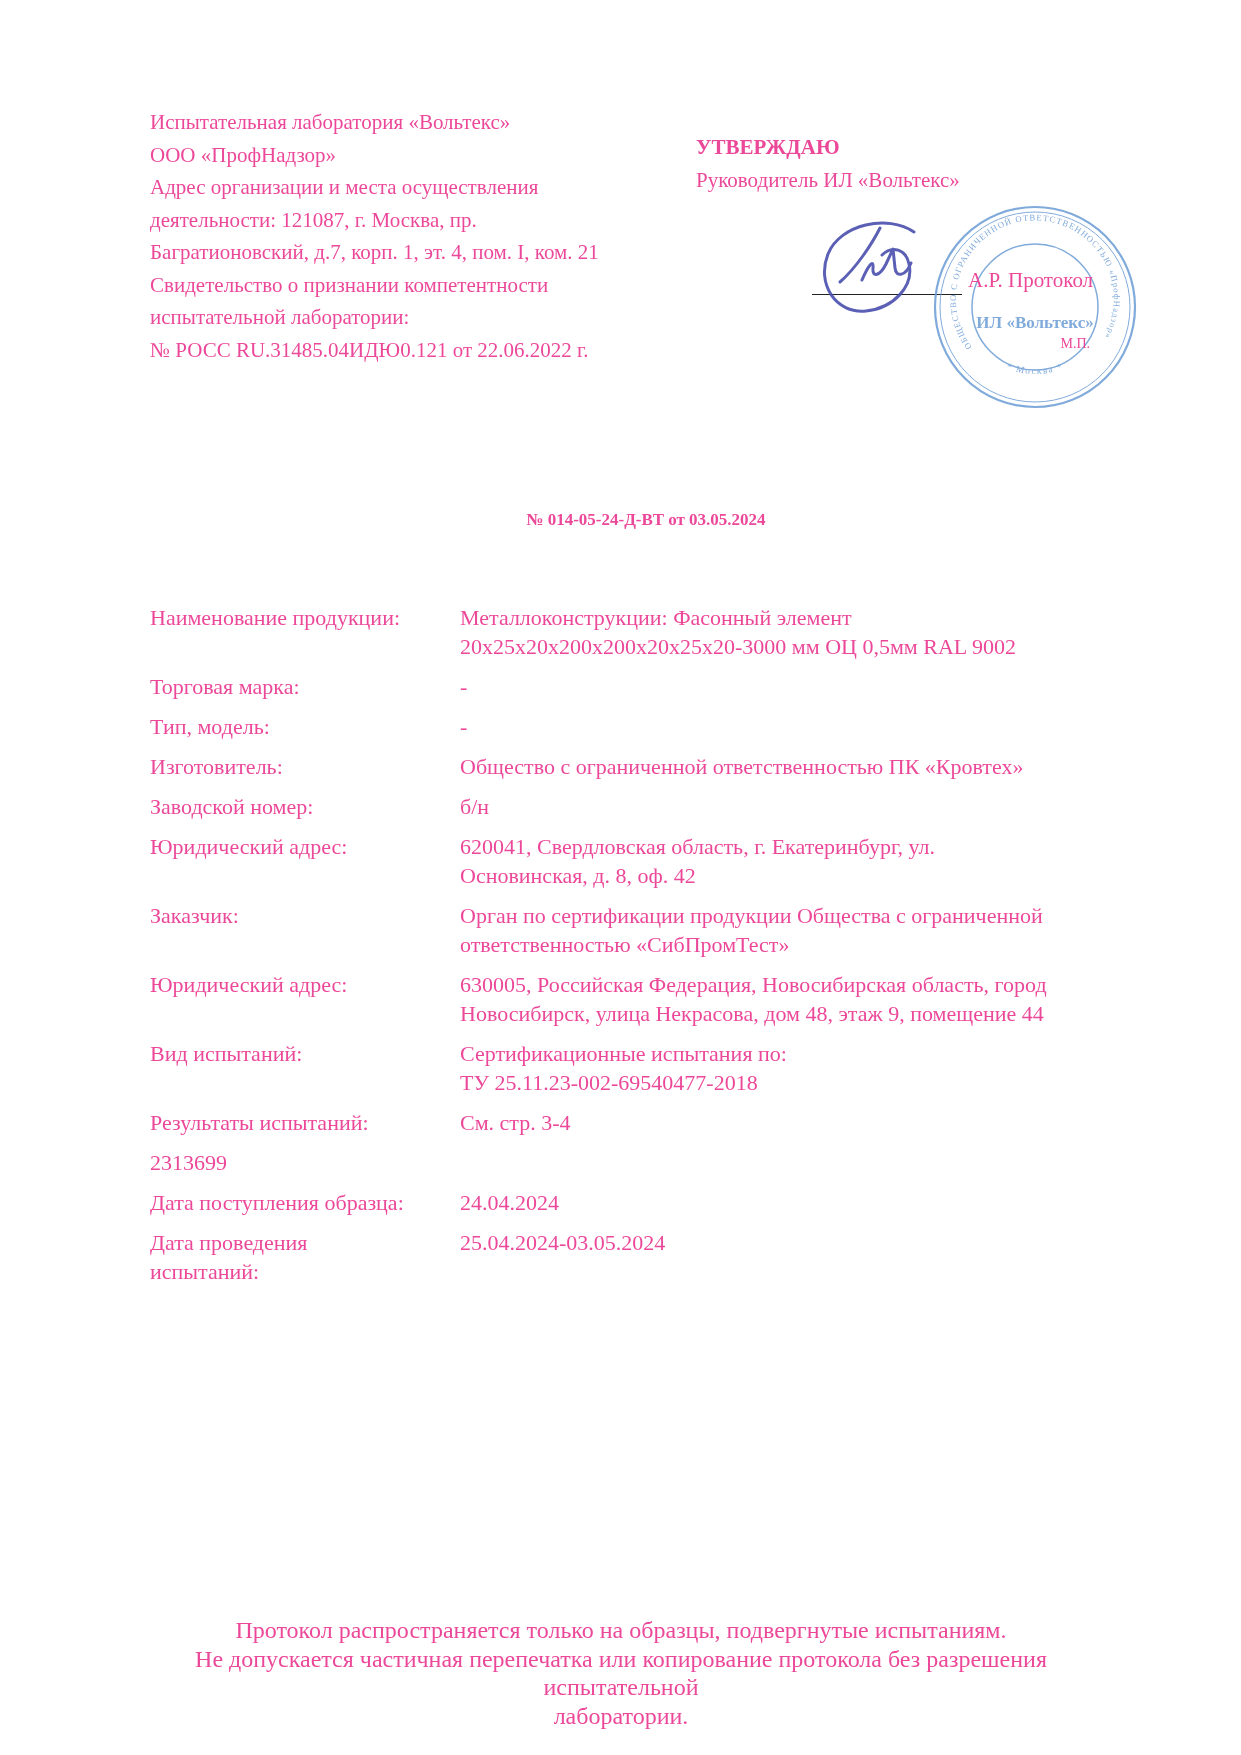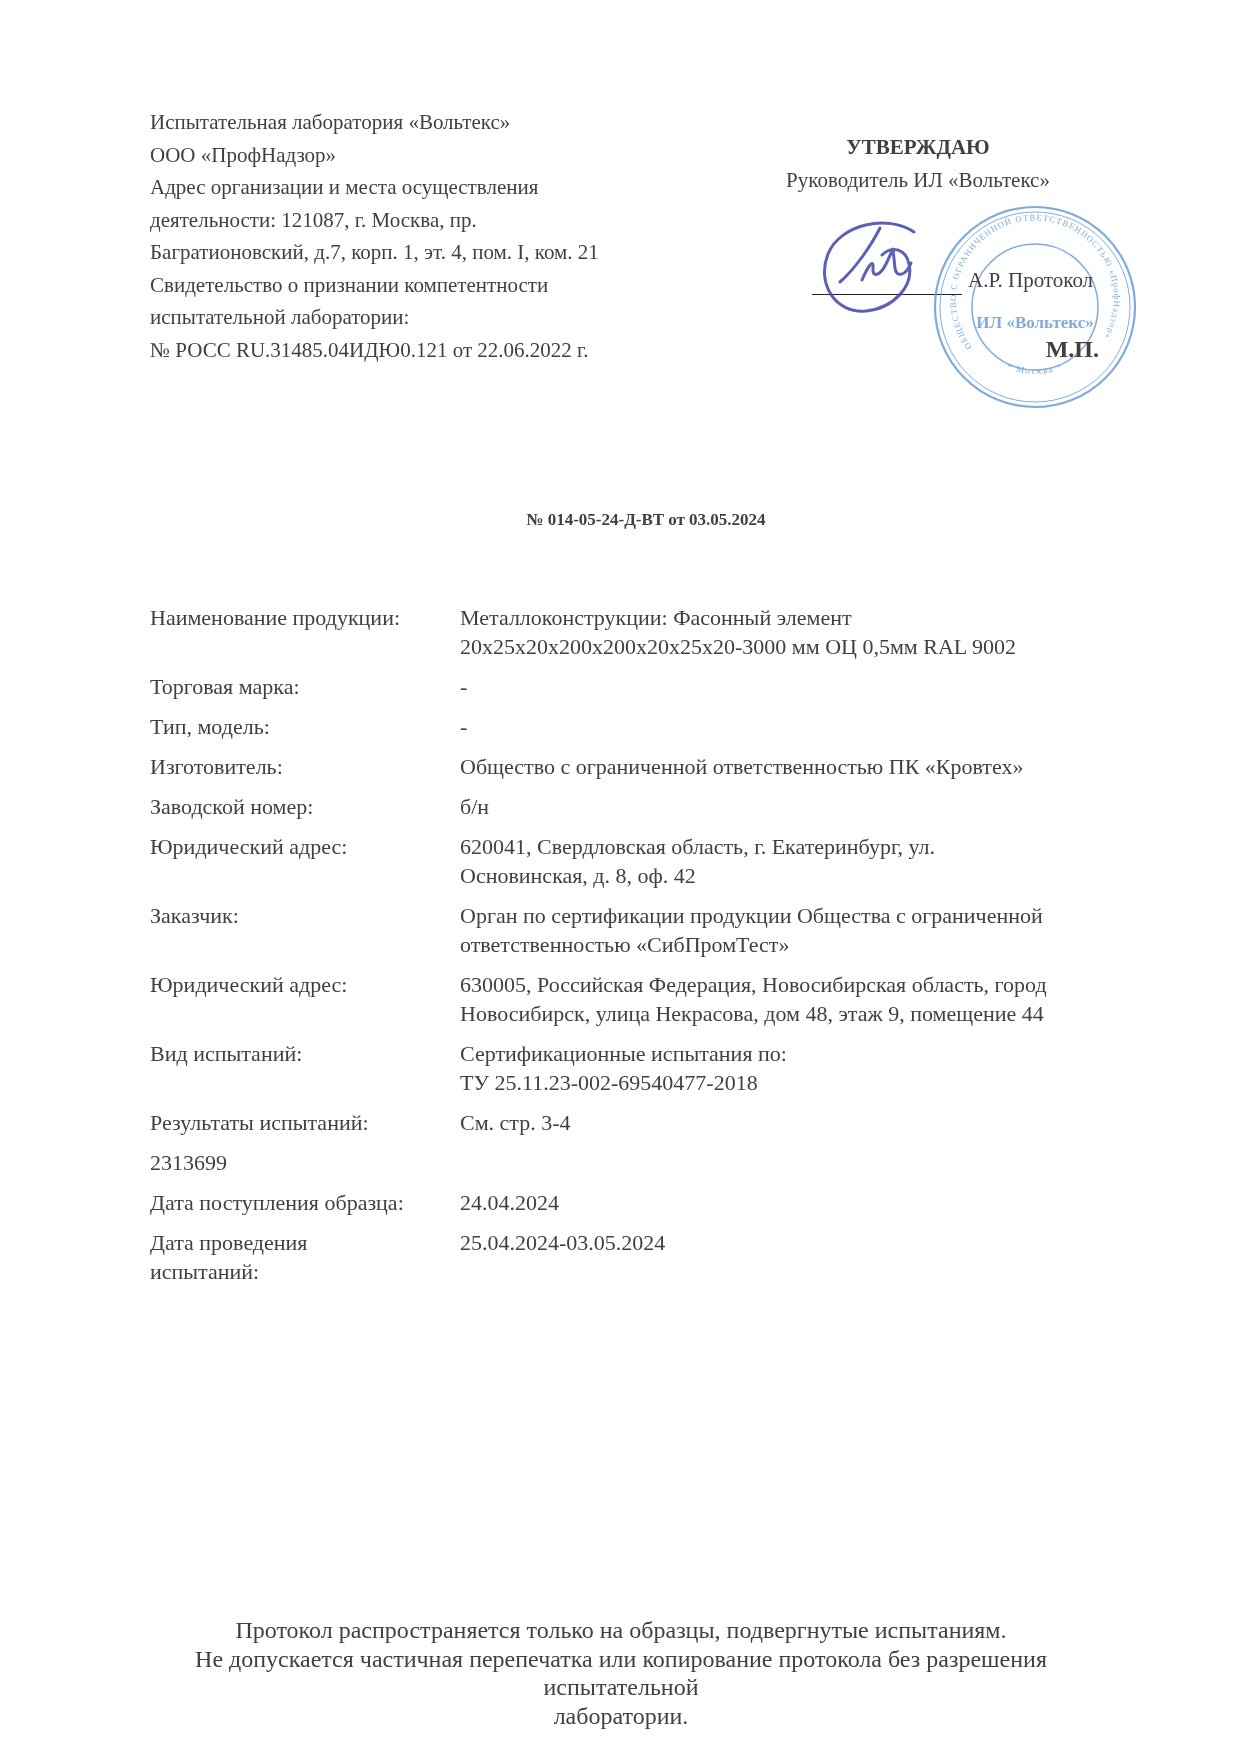--- a/index.html
+++ b/index.html
@@ -1,42 +1,42 @@
 <!DOCTYPE html>
 <html><head>
 <meta charset="utf-8">
 <style>
   html,body{margin:0;padding:0;background:#ffffff;}
   .page{
     position:relative;
     width:1241px;height:1755px;
     background:#ffffff;
     font-family:"Liberation Serif","DejaVu Serif",serif;
-    color:#404040;
+    color:#ec4899;
     overflow:hidden;
   }
   .hdr-left{
     position:absolute;left:150px;top:106px;width:580px;
     font-size:21px;line-height:32.5px;white-space:pre-line;
   }
   .hdr-right{
-    position:absolute;right:113px;top:131px;width:420px;
-    text-align:center;font-size:21px;line-height:33px;
+    position:absolute;right:125px;top:131px;width:420px;
+    text-align:left;font-size:21px;line-height:33px;
   }
   .hdr-right .approve{font-weight:bold;}
   .sig-line{
     position:absolute;left:812px;top:294px;width:150px;height:0;
     border-top:1.5px solid #222;
   }
   .sig-svg{position:absolute;left:810px;top:216px;z-index:3;}
   .signer{
     position:absolute;left:968px;top:268px;font-size:21px;z-index:2;
   }
   .mp{
-    position:absolute;right:142px;top:336px;font-size:24px;font-weight:bold;z-index:2;
+    position:absolute;right:151px;top:336px;font-size:14px;font-weight:normal;z-index:2;
   }
   .stamp{position:absolute;left:925px;top:197px;z-index:1;opacity:.88;}
   .doc-title{
     position:absolute;left:150px;top:504px;width:992px;
     text-align:center;font-weight:bold;
   }
   .doc-title .t1{font-size:24px;line-height:32px;}
   .doc-title .t2{font-size:17px;line-height:31px;}
   .fields{position:absolute;left:150px;top:603px;width:1010px;font-size:22px;}
   .frow{display:grid;grid-template-columns:310px 1fr;margin-bottom:11px;}

